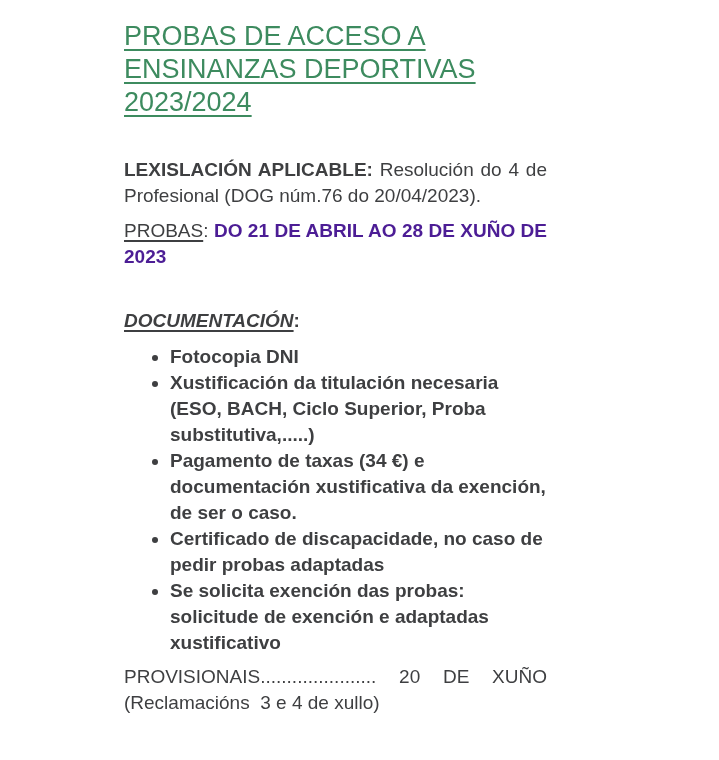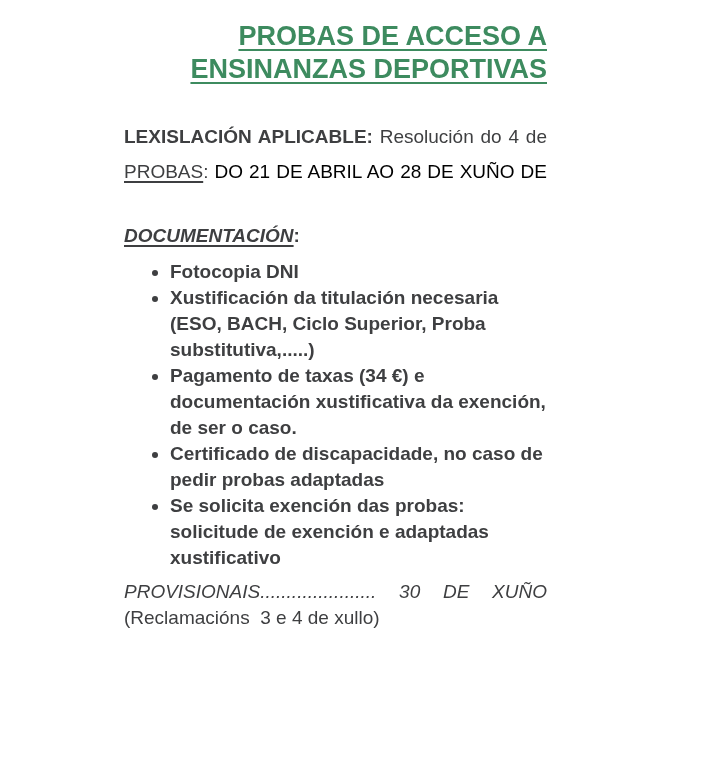--- a/index.html
+++ b/index.html
@@ -12,24 +12,24 @@
     color: #3e3f41;
     overflow: hidden;
   }
   .content {
     margin: 0 172px 0 124px; 
   }
 
   
   .title {
     margin-top: 20px;
-    text-align: right;
+    text-align: left;
     color: #3d8b5f;
     font-size: 27px;
-    font-weight: 700;
+    font-weight: 400;
     line-height: 33px;
   }
   .title .tline {
     display: block;
     text-decoration: underline;
     text-decoration-thickness: 2px;
     text-underline-offset: 4px;
   }
 
   
@@ -41,21 +41,21 @@
 
   .legislation { margin-top: 38px; }
   .bold { font-weight: 700; }
 
   .prazo { margin-top: 9px; }
   .prazo-label {
     text-decoration: underline;
     text-decoration-thickness: 1.5px;
     text-underline-offset: 3px;
   }
-  .red-bold { color: #000000; font-weight: 400; }
+  .red-bold { color: #4c1d95; font-weight: 700; }
 
   .section-heading { margin-top: 38px; font-weight: 700; }
   .section-heading .underlined {
     text-decoration: underline;
     text-decoration-thickness: 2px;
     text-underline-offset: 3px;
     font-style: italic;
   }
   .listaxes-heading { margin-top: 26px; }
 
@@ -64,64 +64,66 @@
     padding-left: 46px;
     list-style: disc outside;
   }
   ul.bullets li { margin: 0; font-weight: bold; }
 
   .prov-row {
     margin-top: 8px;
     display: flex;
     justify-content: space-between;
     align-items: baseline;
-    font-style: italic;
   }
   .note-line { white-space: pre-wrap; }
 </style>
 </head>
 <body>
 
 <div class="page">
   <div class="content">
 
     <div class="title">
       <span class="tline">PROBAS DE ACCESO A</span>
       <span class="tline">ENSINANZAS DEPORTIVAS</span>
+      <span class="tline">2023/2024</span>
     </div>
 
     <div class="legislation body-text">
       <div class="jline">
         <span class="bold">LEXISLACIÓN APLICABLE:</span>
         <span>Resolución do 4 de</span>
       </div>
+      <div>Profesional (DOG núm.76 do 20/04/2023).</div>
     </div>
 
     <div class="prazo body-text">
       <div class="jline">
         <span class="prazo-label">PROBAS</span><span>:</span>
         <span class="red-bold">DO 21 DE ABRIL AO 28 DE XUÑO DE</span>
       </div>
+      <div class="red-bold">2023</div>
     </div>
 
     <div class="section-heading body-text">
       <span class="underlined">DOCUMENTACIÓN</span><span>:</span>
     </div>
 
     <ul class="bullets body-text">
       <li>Fotocopia DNI</li>
       <li>Xustificación da titulación necesaria (ESO, BACH, Ciclo Superior, Proba substitutiva,.....)</li>
       <li>Pagamento de taxas (34 €) e documentación xustificativa da exención, de ser o caso.</li>
       <li>Certificado de discapacidade, no caso de pedir probas adaptadas</li>
       <li>Se solicita exención das probas: solicitude de exención e adaptadas xustificativo</li>
     </ul>
 
 
     <div class="prov-row body-text">
       <span>PROVISIONAIS......................</span>
-      <span>30</span>
+      <span>20</span>
       <span>DE</span>
       <span>XUÑO</span>
     </div>
     <div class="note-line body-text">(Reclamacións  3 e 4 de xullo)</div>
 
   </div>
 </div>
 
 </body></html>

